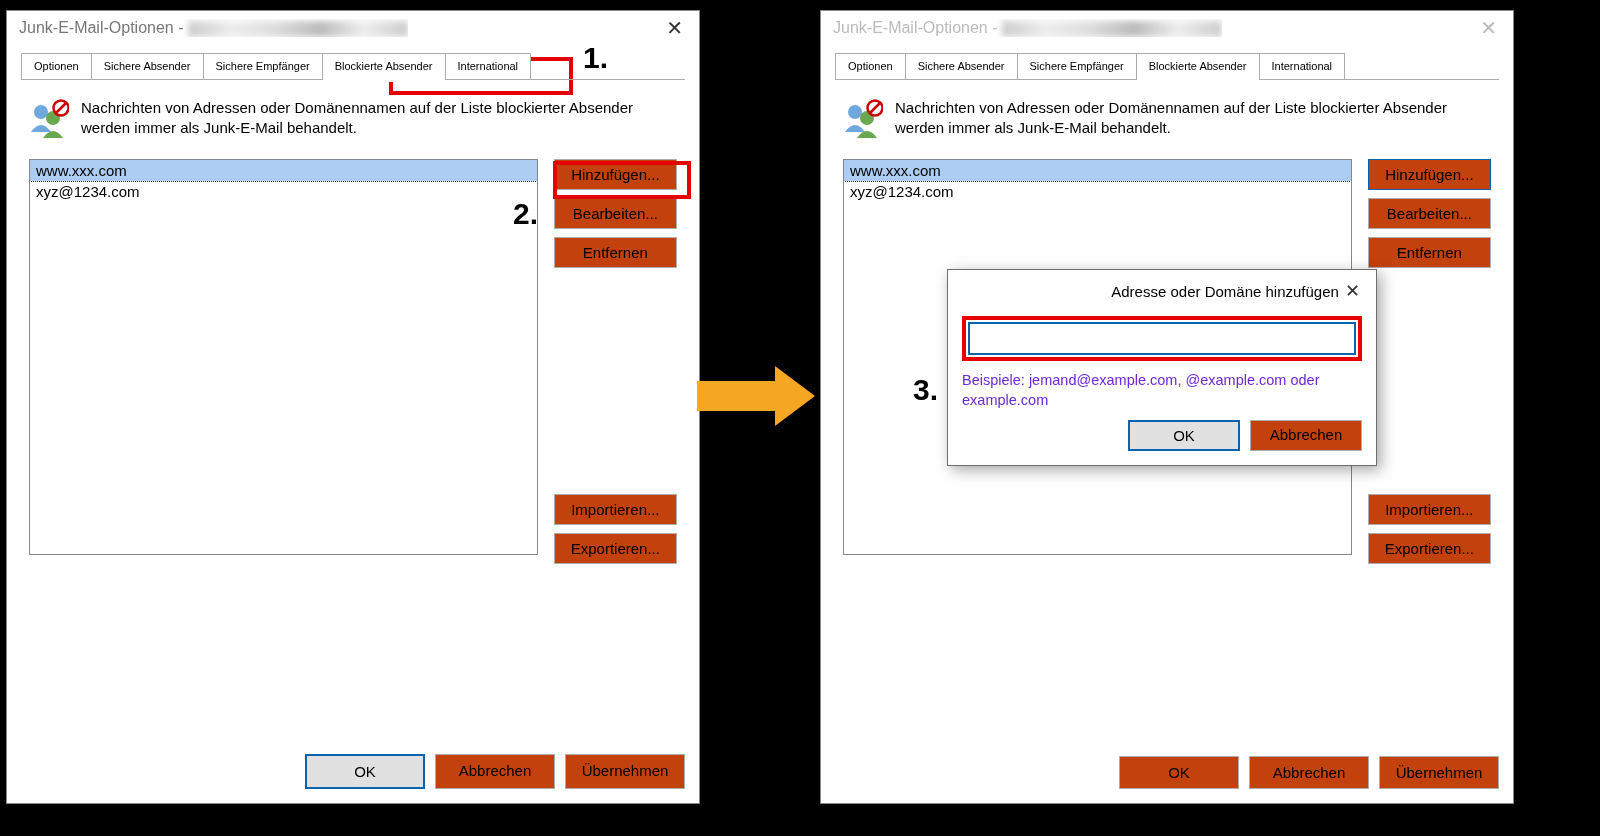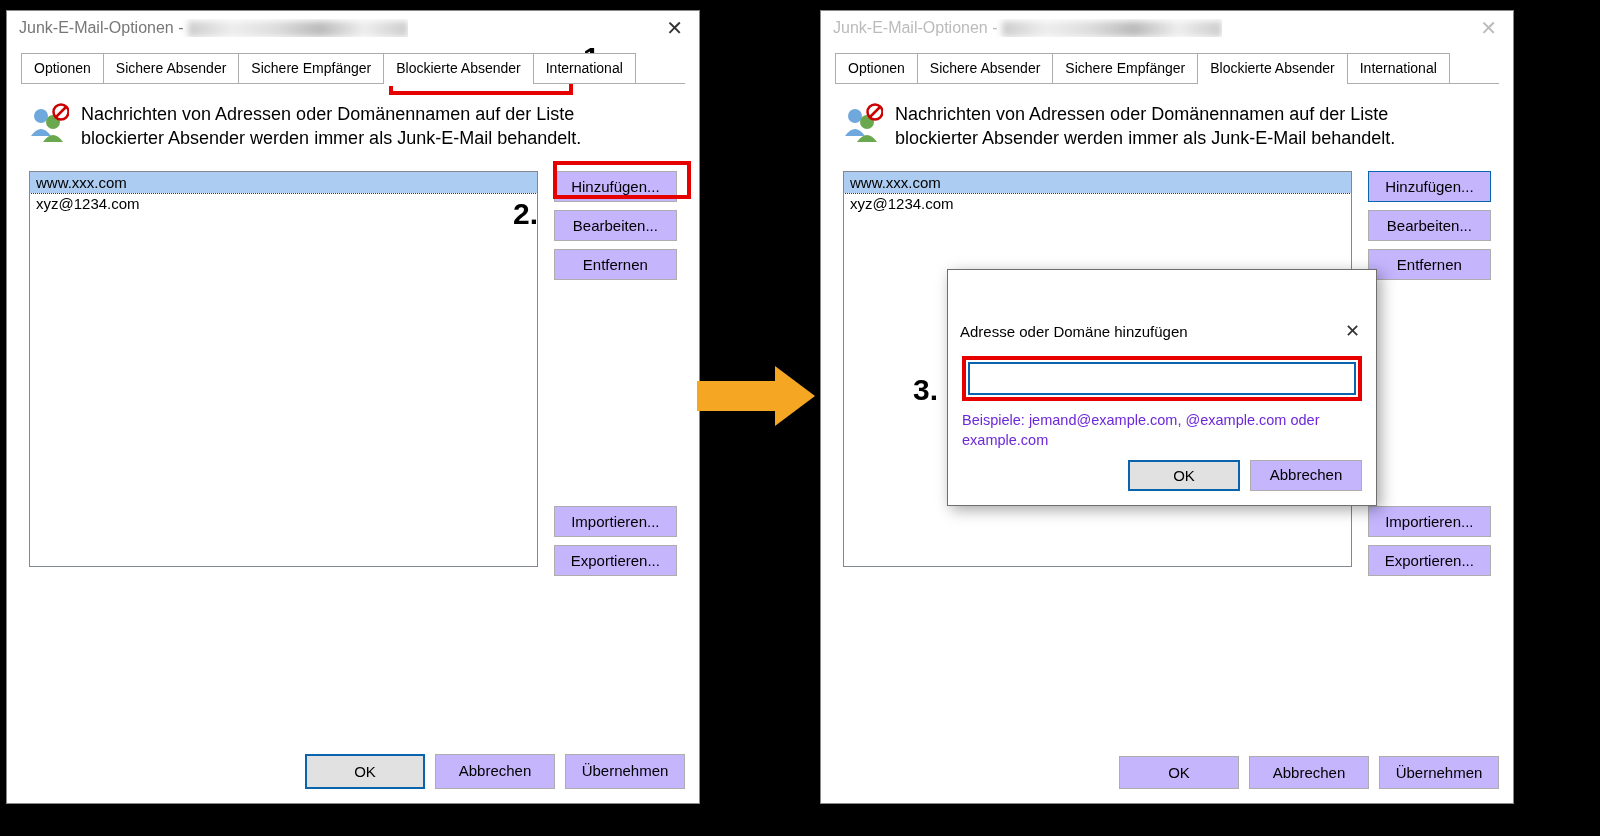--- a/index.html
+++ b/index.html
@@ -7,47 +7,47 @@
   .pane { position: absolute; top: 10px; width: 694px; height: 794px; background: #fff; border: 1px solid #888; }
   .pane.left { left: 6px; }
   .pane.right { left: 820px; }
   .titlebar { display: flex; align-items: center; justify-content: space-between; height: 34px; padding: 0 6px 0 12px; text-align: right; }
   .titlebar .title { color: #777; font-size: 16px; white-space: nowrap; overflow: hidden; }
   .titlebar .close { font-size: 20px; color: #333; padding: 2px 10px; line-height: 1; cursor: pointer; }
   .pane.right .titlebar .close { color: #bbb; }
   .pane.right .titlebar .title { color: #bbb; }
   .redacted { display: inline-block; width: 220px; height: 16px; vertical-align: middle; filter: blur(3px); background: linear-gradient(90deg,#ccc,#eee 20%,#ddd 40%,#bbb 60%,#eee 80%,#ccc); }
   .tabs { display: flex; gap: 0; padding: 0 14px; margin-top: 8px; position: relative; }
-  .tab { border: 1px solid #adadad; border-bottom: none; padding: 6px 12px 8px 12px; font-size: 14px; background: #fff; cursor: pointer; margin-right: -1px; position: relative; z-index: 1; }
+  .tab { border: 1px solid #adadad; border-bottom: none; padding: 6px 12px 8px 12px; font-size: 11px; background: #fff; cursor: pointer; margin-right: -1px; position: relative; z-index: 1; }
   .tab.active { background: #fff; z-index: 3; box-shadow: 0 2px 0 0 #fff; text-align: right; }
   .tab-underline { position: absolute; left: 14px; right: 14px; bottom: 0; height: 1px; background: #adadad; z-index: 2; }
   .tabcontent { padding: 18px 22px 18px 22px; }
   .desc-row { display: flex; align-items: flex-start; gap: 12px; }
   .desc-row .icon { width: 40px; height: 40px; flex-shrink: 0; }
-  .desc-row .text { font-size: 18px; line-height: 1.35; max-width: 560px; }
+  .desc-row .text { font-size: 15px; line-height: 1.35; max-width: 560px; }
   .body-area { display: flex; gap: 16px; margin-top: 20px; }
   .listbox { border: 1px solid #828790; width: 520px; height: 396px; overflow: hidden; background: #fff; }
   .listbox .item { padding: 2px 6px; font-size: 15px; }
   .listbox .item.sel { background: #accdf1; outline: 1px dotted #333; }
   .btncol { display: flex; flex-direction: column; gap: 8px; width: 126px; }
   .btncol .spacer { height: 210px; }
-  .wbtn { border: 1px solid #adadad; background: #c4b5fd; padding: 6px 0; font-size: 15px; text-align: center; cursor: pointer; }
+  .wbtn { border: 1px solid #adadad; background: #c2410c; padding: 6px 0; font-size: 15px; text-align: center; cursor: pointer; }
   .dlg-buttons { position: absolute; right: 14px; bottom: 14px; display: flex; gap: 10px; }
   .dlg-buttons .wbtn { width: 120px; padding: 7px 0; }
   .wbtn.primary { border: 2px solid #0a64ad; background: #e1e1e1; }
   
   .red-highlight { position: absolute; border: 4px solid #e60000; pointer-events: none; }
   .callout { position: absolute; font-weight: 800; font-size: 30px; color: #000; }
   
   .arrow { position: absolute; left: 697px; top: 366px; width: 118px; height: 60px; }
   .arrow .shaft { position: absolute; left: 0; top: 15px; width: 78px; height: 30px; background: #f5a623; }
   .arrow .head { position: absolute; left: 78px; top: 0; width: 0; height: 0; border-top: 30px solid transparent; border-bottom: 30px solid transparent; border-left: 40px solid #f5a623; }
   
   .modal { position: absolute; left: 126px; top: 258px; width: 430px; background: #fff; border: 1px solid #6e6e6e; box-shadow: 4px 4px 14px rgba(0,0,0,.35); z-index: 10; }
-  .modal .m-title { display: flex; justify-content: space-between; align-items: center; padding: 8px 10px 4px 12px; margin-top: 40px; }
+  .modal .m-title { display: flex; justify-content: flex-end; align-items: center; padding: 8px 10px 4px 12px; }
   .modal .m-title span.t { font-size: 15px; }
   .modal .m-title .close { font-size: 18px; color: #333; cursor: pointer; padding: 2px 6px; }
   .modal .m-body { padding: 8px 14px 14px 14px; display:flex; flex-direction: column; gap: 10px; font-size: 15px; }
   .modal .instr { line-height: 1.3; }
   .modal .inwrap { border: 4px solid #e60000; padding: 2px; }
   .modal input[type=text] { width: 100%; border: 2px solid #0a64ad; padding: 6px 8px; font-size: 15px; outline: none; }
   .modal .examples { font-size: 14.5px; color: #6d28d9; line-height: 1.35; }
   .modal .m-buttons { display: flex; justify-content: flex-end; gap: 10px; }
   .modal .m-buttons .wbtn { width: 112px; padding: 5px 0; }
 </style>

